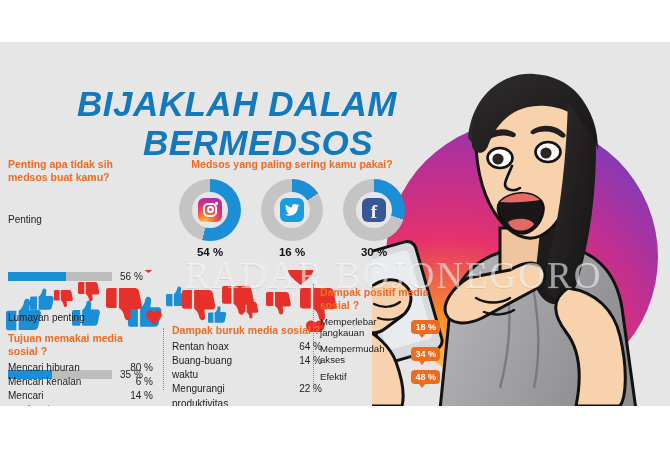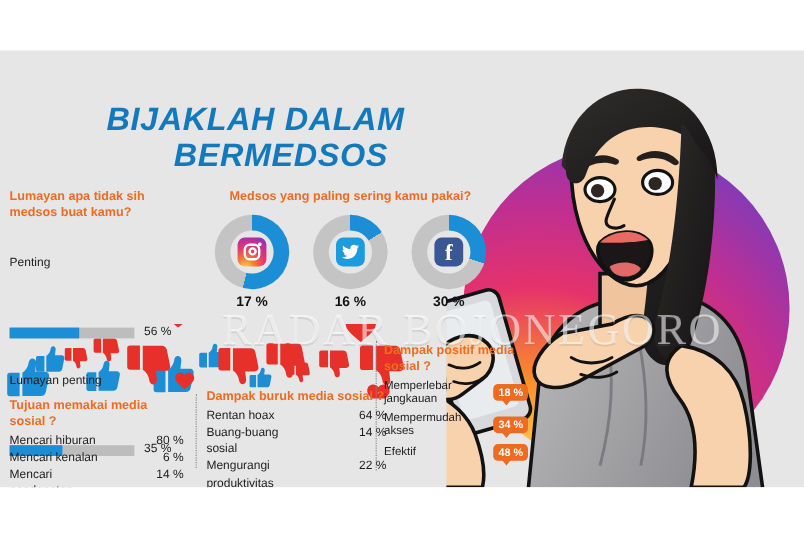--- a/index.html
+++ b/index.html
@@ -32,27 +32,27 @@
     letter-spacing: 2px;
     color: rgba(255,255,255,0.55);
     white-space: nowrap;
     pointer-events: none;
     z-index: 40;
     text-shadow: 0 1px 0 rgba(120,120,120,0.18);
   }
   
   .title {
     position: absolute;
-    left: 48px; top: 42px;
+    left: 72px; top: 42px;
     width: 330px;
     text-align: center;
     color: #1379bd;
     font-weight: bold;
     font-style: italic;
-    font-size: 27px;
+    font-size: 35px;
     line-height: 1.12;
     letter-spacing: 0.5px;
     z-index: 20;
   }
   .title .l2 { display:block; padding-left: 42px; }
 
   
   .sec-h {
     color: #ee6b22;
     font-weight: bold;
@@ -67,21 +67,21 @@
     z-index: 20;
   }
   #barsBlock .sec-h { margin-bottom: 6px; }
   .bar-row { margin-bottom: 4px; }
   .bar-label {
     font-size: 10px;
     color: #1d1d1d;
     margin-bottom: 1px;
     margin-top: 30px;
   }
-  .bar-line { display: flex; align-items: flex-end; margin-top: 46px; }
+  .bar-line { display: flex; align-items: center; margin-top: 46px; }
   .bar-track {
     position: relative;
     width: 104px; height: 9px;
     background: #bdbdbd;
   }
   .bar-fill {
     position: absolute; left: 0; top: 0; height: 9px;
     background: #1b8ed6;
   }
   .bar-val {
@@ -261,21 +261,21 @@
 
       <g fill="#e8302a">
         <use href="#heartP" x="0" y="0" transform="translate(138,-16) scale(0.95)"></use>
         <use href="#heartP" x="0" y="0" transform="translate(288,-8) scale(1.15)"></use>
         <use href="#heartP" x="0" y="0" transform="translate(146,40) scale(0.72)"></use>
         <use href="#heartP" x="0" y="0" transform="translate(306,50) scale(0.85)"></use>
       </g>
     </svg>
 
     <div id="barsBlock">
-      <div class="sec-h">Lumayan apa tidak sih medsos buat kamu?</div>
+      <div class="sec-h">Penting apa tidak sih medsos buat kamu?</div>
 
       <div class="bar-row">
         <div class="bar-label">Penting</div>
         <div class="bar-line">
           <div class="bar-track">
             <div class="bar-fill" style="width:58px"></div>
           </div>
           <div class="bar-val">56 %</div>
         </div>
       </div>
@@ -306,21 +306,21 @@
 
         <div class="donut-cell">
           <div class="donut" style="background:conic-gradient(#1b8ed6 0 54%, #c4c4c4 54% 100%)">
             <div class="hole"></div>
             <div class="ico ig">
               <div class="ring"></div>
                 <div class="lens"></div>
                 <div class="dot"></div>
             </div>
           </div>
-          <div class="donut-val">17 %</div>
+          <div class="donut-val">54 %</div>
         </div>
 
         <div class="donut-cell">
           <div class="donut" style="background:conic-gradient(#1b8ed6 0 16%, #c4c4c4 16% 100%)">
             <div class="hole"></div>
             <div class="ico tw">
               <svg width="16" height="16" viewBox="0 0 24 24" fill="#fff">
                 <path d="M23,4.9c-0.8,0.4-1.7,0.6-2.6,0.8c0.9-0.6,1.6-1.5,2-2.5c-0.9,0.5-1.9,0.9-2.9,1.1C18.7,3.4,17.5,3,16.2,3 c-2.4,0-4.4,2-4.4,4.4c0,0.3,0,0.7,0.1,1C8.3,8.2,5.1,6.5,3,3.9C2.6,4.6,2.4,5.3,2.4,6.1c0,1.5,0.8,2.9,2,3.7 C3.6,9.8,2.9,9.6,2.3,9.3c0,0,0,0,0,0.1c0,2.1,1.5,3.9,3.5,4.3c-0.4,0.1-0.8,0.2-1.2,0.2c-0.3,0-0.6,0-0.8-0.1 c0.6,1.7,2.2,3,4.1,3c-1.5,1.2-3.4,1.9-5.5,1.9c-0.4,0-0.7,0-1.1-0.1c2,1.3,4.3,2,6.8,2c8.1,0,12.6-6.7,12.6-12.6c0-0.2,0-0.4,0-0.6 C21.6,6.6,22.4,5.8,23,4.9z"></path>
               </svg>
             </div>
@@ -359,21 +359,21 @@
 
     <div class="vdots" style="left:163px; top:286px; height:62px;"></div>
 
     <div class="list-block" id="block2">
       <div class="sec-h">Dampak buruk media sosial ?</div>
       <div class="li">
         <span class="t">Rentan hoax</span>
         <span class="v">64 %</span>
       </div>
       <div class="li">
-        <span class="t">Buang-buang sosial</span>
+        <span class="t">Buang-buang waktu</span>
         <span class="v">14 %</span>
       </div>
       <div class="li">
         <span class="t">Mengurangi produktivitas</span>
         <span class="v">22 %</span>
       </div>
     </div>
 
     <div class="vdots" style="left:313px; top:242px; height:108px;"></div>
 

